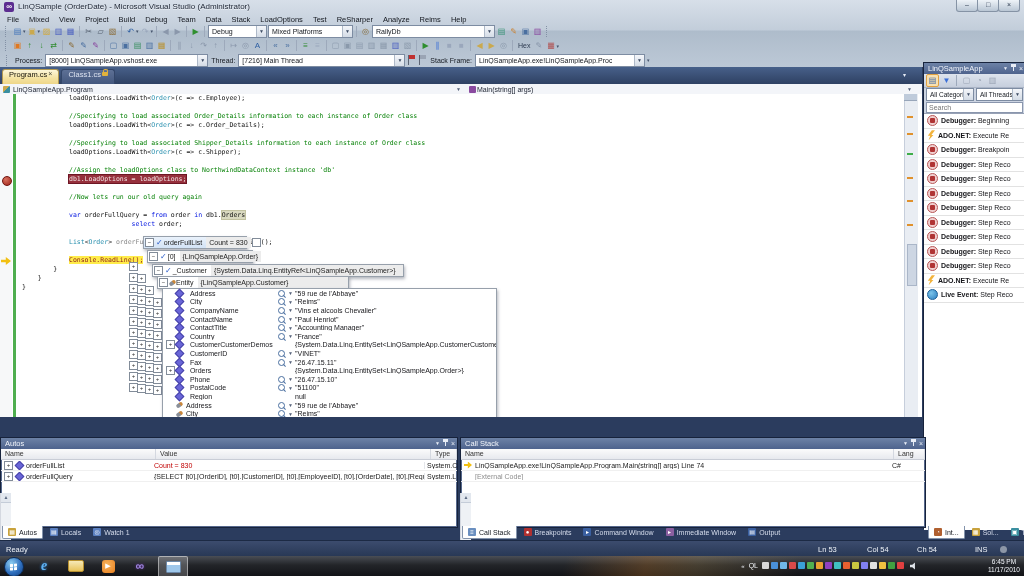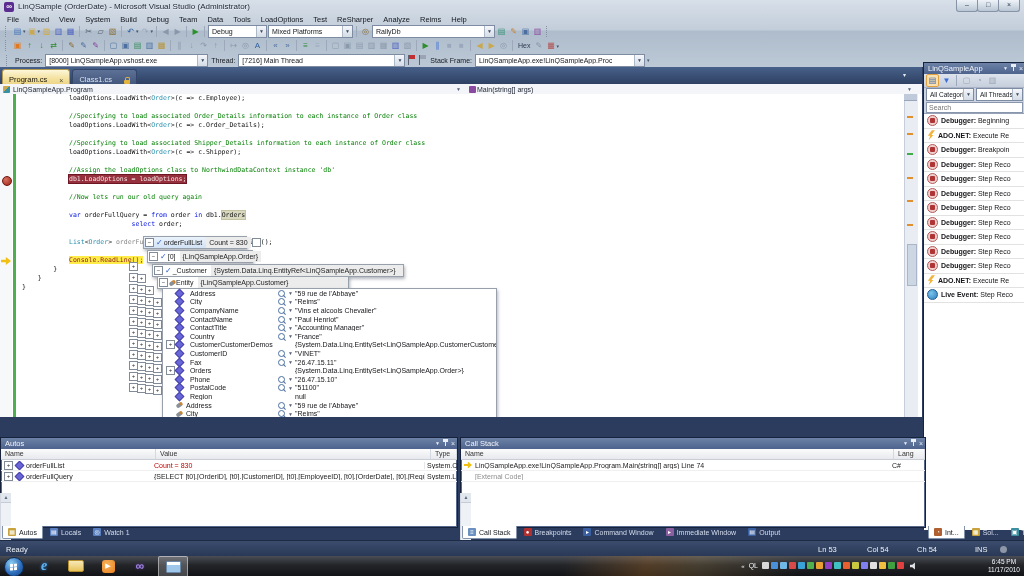--- a/index.html
+++ b/index.html
@@ -35,21 +35,21 @@
   .hexlbl{font-size:7px;color:#2c3a50;padding:0 2px}
   
   #debugbar{left:0;top:53px;width:1024px;height:14px;display:flex;align-items:center;padding-left:4px;gap:3px}
   .dlabel{font-size:7px;color:#14181f}
   .flagico{width:8px;height:10px;position:relative}
   .flagico i{position:absolute;left:0;top:0;width:1px;height:10px;background:#5c6474}
   .flagico b{position:absolute;left:1px;top:0;width:6px;height:4px}
   
   #tabstrip{left:0;top:67px;width:922px;height:17px;
     background:linear-gradient(#47608a 0%,#3a4f74 55%,#2e4163 100%);display:flex;align-items:flex-end}
-  .doctab{height:14px;display:flex;align-items:flex-end;gap:12px;padding:0 6px;font-size:7.5px;
+  .doctab{height:14px;display:flex;align-items:flex-start;gap:1px;padding:0 6px;font-size:7.5px;
     border-radius:3px 3px 0 0;margin-left:2px}
   .doctab.active{background:linear-gradient(#fdf7da,#f4e2a0 60%,#eed688);border:1px solid #b49b52;border-bottom:none;color:#17140a}
   .doctab.inactive{background:linear-gradient(#5d7095,#44587e);border:1px solid #334669;border-bottom:none;color:#dbe2f0}
   .lock-icon{width:6px;height:4px;background:#e2b33c;border-radius:1px;position:relative;margin-top:2px}
   .lock-icon::before{content:"";position:absolute;top:-3px;left:1px;width:3px;height:3px;
     border:1px solid #e2b33c;border-bottom:none;border-radius:2px 2px 0 0}
   #tabstrip-dd{left:903px;top:71px;font-size:6px;color:#e6ecf6}
   
   #breadcrumb{left:0;top:84px;width:922px;height:10px;background:#f3f5f9;border-bottom:1px solid #b9c2d1;
     display:flex;align-items:center;font-size:7px;color:#1c2230}
@@ -162,26 +162,26 @@
   <div class="abs" id="title-text">LinQSample (OrderDate) - Microsoft Visual Studio (Administrator)</div>
   <div class="abs winbtn" style="right:46px">–</div>
   <div class="abs winbtn" style="right:25px">□</div>
   <div class="abs winbtn" style="right:4px">×</div>
 </div>
 
 <div class="abs" id="menubar">
     <span class="menu-item">File</span>
     <span class="menu-item">Mixed</span>
     <span class="menu-item">View</span>
-    <span class="menu-item">System</span>
+    <span class="menu-item">Project</span>
     <span class="menu-item">Build</span>
     <span class="menu-item">Debug</span>
     <span class="menu-item">Team</span>
     <span class="menu-item">Data</span>
-    <span class="menu-item">Tools</span>
+    <span class="menu-item">Stack</span>
     <span class="menu-item">LoadOptions</span>
     <span class="menu-item">Test</span>
     <span class="menu-item">ReSharper</span>
     <span class="menu-item">Analyze</span>
     <span class="menu-item">Reims</span>
     <span class="menu-item">Help</span>
   </div>
 
 <div class="abs tbar" id="toolbar1">
     <span class="grip"></span>

